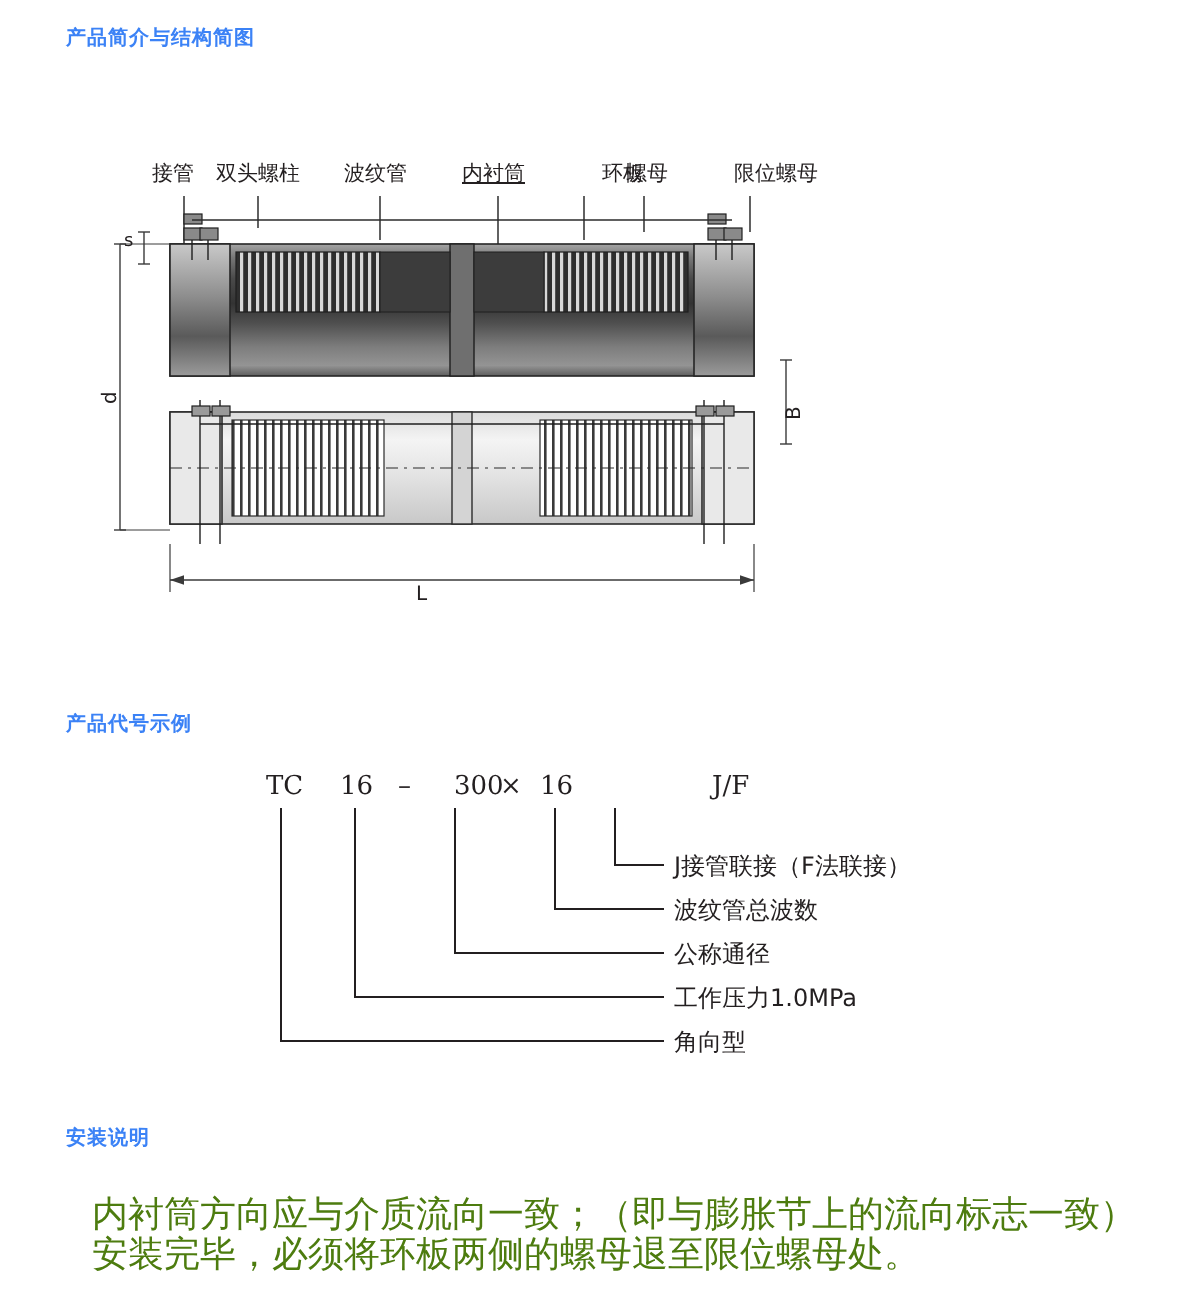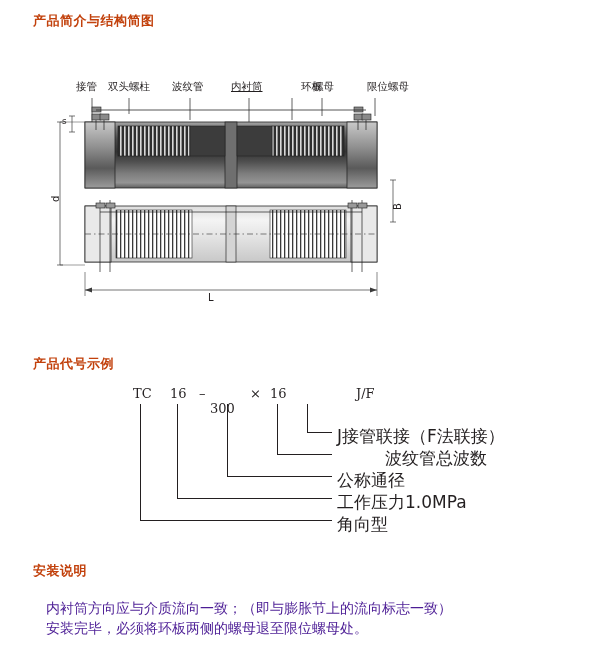--- a/index.html
+++ b/index.html
@@ -9,22 +9,22 @@
   body {
     width: 600px;
     height: 652px;
     background: #ffffff;
     font-family: "DejaVu Sans", "Liberation Sans", sans-serif;
     color: #231f20;
     position: relative;
     overflow: hidden;
   }
   .section-heading {
-    color: #c2410c;
-    font-size: 13px;
+    color: #3b82f6;
+    font-size: 10px;
     font-weight: bold;
     letter-spacing: 0.5px;
   }
   #heading-1 { position: absolute; left: 33px; top: 12px; }
   #heading-2 { position: absolute; left: 33px; top: 355px; }
   #heading-3 { position: absolute; left: 33px; top: 562px; }
 
   
   #figure-1 {
     position: absolute;
@@ -59,21 +59,21 @@
   }
   .code-token {
     position: absolute;
     font-size: 13px;
     color: #231f20;
     font-family: "DejaVu Serif", "Liberation Serif", serif;
     white-space: nowrap;
   }
   .code-desc {
     position: absolute;
-    font-size: 17px;
+    font-size: 12px;
     color: #231f20;
     white-space: nowrap;
   }
   .vline {
     position: absolute;
     width: 1px;
     background: #231f20;
   }
   .hline2 {
     position: absolute;
@@ -82,22 +82,22 @@
   }
 
   
   #notes {
     position: absolute;
     left: 46px;
     top: 598px;
     width: 520px;
   }
   .note-line {
-    font-size: 14px;
-    color: #4c1d95;
+    font-size: 18px;
+    color: #4d7c0f;
     line-height: 20px;
     white-space: nowrap;
   }
 </style>
 </head>
 <body>
 
 <div id="heading-1" class="section-heading">产品简介与结构简图</div>
 
 <div id="figure-1">
@@ -236,42 +236,42 @@
   <div class="dim-text" style="left:208px; top:232px;">L</div>
 </div>
 
 <div id="heading-2" class="section-heading">产品代号示例</div>
 
 <div id="figure-2">
 
   <div class="code-token" style="left:133px; top:6px;">TC</div>
   <div class="code-token" style="left:170px; top:6px;">16</div>
   <div class="code-token" style="left:199px; top:6px;">–</div>
-  <div class="code-token" style="left:210px; top:6px;margin-top:15px;">300</div>
+  <div class="code-token" style="left:227px; top:6px;">300</div>
   <div class="code-token" style="left:250px; top:6px;">×</div>
   <div class="code-token" style="left:270px; top:6px;">16</div>
   <div class="code-token" style="left:308px; top:6px;margin-left:48px;">J/F</div>
 
   <div class="vline" style="left:307px; top:24px; height:28px;"></div>
   <div class="hline2" style="left:307px; top:52px; width:25px;"></div>
 
   <div class="vline" style="left:277px; top:24px; height:50px;"></div>
   <div class="hline2" style="left:277px; top:74px; width:55px;"></div>
 
   <div class="vline" style="left:227px; top:24px; height:72px;"></div>
   <div class="hline2" style="left:227px; top:96px; width:105px;"></div>
 
   <div class="vline" style="left:177px; top:24px; height:94px;"></div>
   <div class="hline2" style="left:177px; top:118px; width:155px;"></div>
 
   <div class="vline" style="left:140px; top:24px; height:116px;"></div>
   <div class="hline2" style="left:140px; top:140px; width:192px;"></div>
 
   <div class="code-desc" style="left:337px; top:45px;">J接管联接（F法联接）</div>
-  <div class="code-desc" style="left:337px; top:67px;margin-left:48px;">波纹管总波数</div>
+  <div class="code-desc" style="left:337px; top:67px;">波纹管总波数</div>
   <div class="code-desc" style="left:337px; top:89px;">公称通径</div>
   <div class="code-desc" style="left:337px; top:111px;">工作压力1.0MPa</div>
   <div class="code-desc" style="left:337px; top:133px;">角向型</div>
 </div>
 
 <div id="heading-3" class="section-heading">安装说明</div>
 
 <div id="notes">
   <div class="note-line">内衬筒方向应与介质流向一致；（即与膨胀节上的流向标志一致）</div>
   <div class="note-line">安装完毕，必须将环板两侧的螺母退至限位螺母处。</div>

